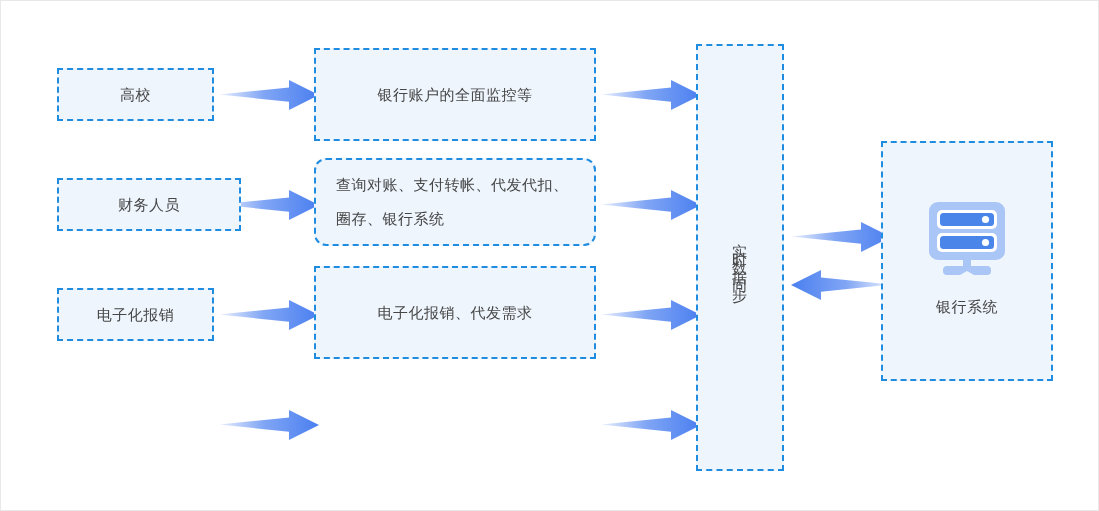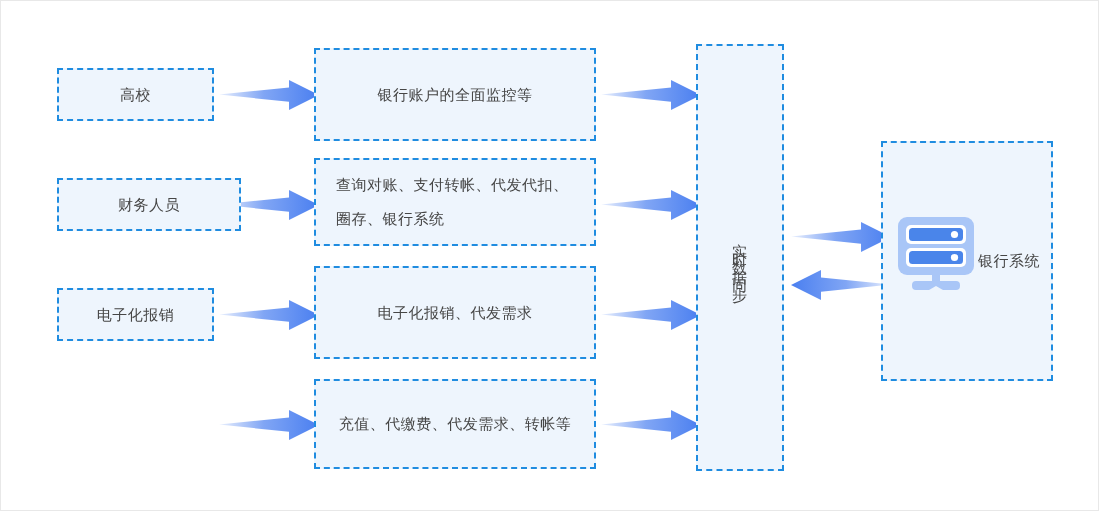--- a/index.html
+++ b/index.html
@@ -58,21 +58,21 @@
   .sync-node .vtxt {
     writing-mode: vertical-rl;
     text-orientation: upright;
     font-size: 15px;
     letter-spacing: 9px;
     line-height: 1;
     color: #464646;
     display: block;
   }
   .bank-node {
-    flex-direction: row;
+    flex-direction: column;
   }
   .bank-icon {
     width: 84px;
     height: 76px;
     display: block;
     margin-bottom: 16px;
   }
   .bank-label {
     font-size: 15px;
     color: #464646;
@@ -130,34 +130,31 @@
     <span class="txt">财务人员</span>
   </div>
   <div class="node actor-node" style="left:56px;top:287px;width:157px;height:53px;">
     <span class="txt">电子化报销</span>
   </div>
 
   <div class="node service-node" style="left:313px;top:47px;width:282px;height:93px;">
     <span class="txt">银行账户的全面监控等</span>
   </div>
 
-  <div class="node service-node two-line" style="left:313px;top:157px;width:282px;height:88px;">
+  <div class="node service-node two-line" style="left:313px;top:157px;width:282px;height:88px;border-radius:12px;">
     <span class="txt">
       <span>查询对账、支付转帐、代发代扣、</span><br>
       <span>圈存、银行系统</span>
     </span>
   </div>
 
   <div class="node service-node" style="left:313px;top:265px;width:282px;height:93px;">
     <span class="txt">电子化报销、代发需求</span>
   </div>
 
-  <div class="node service-node" style="left:313px;top:378px;width:282px;height:90px;">
-    <span class="txt">充值、代缴费、代发需求、转帐等</span>
-  </div>
 
   <div class="node sync-node" style="left:695px;top:43px;width:88px;height:427px;">
     <span class="vtxt">实时数据同步</span>
   </div>
 
   <div class="node bank-node" style="left:880px;top:140px;width:172px;height:240px;">
     <svg class="bank-icon" viewBox="0 0 84 76" xmlns="http://www.w3.org/2000/svg">
 
       <rect x="4" y="2" width="76" height="58" rx="9" ry="9" fill="#a9c6f7"></rect>
 

